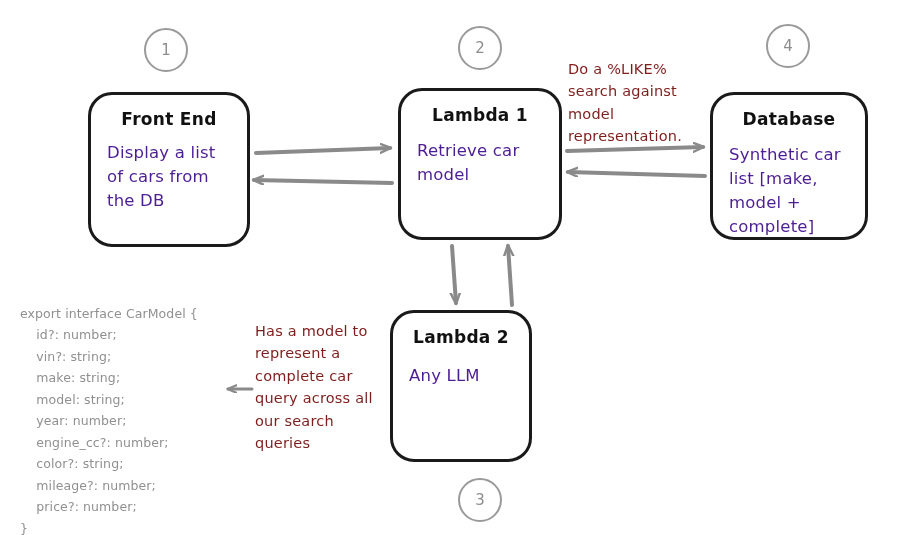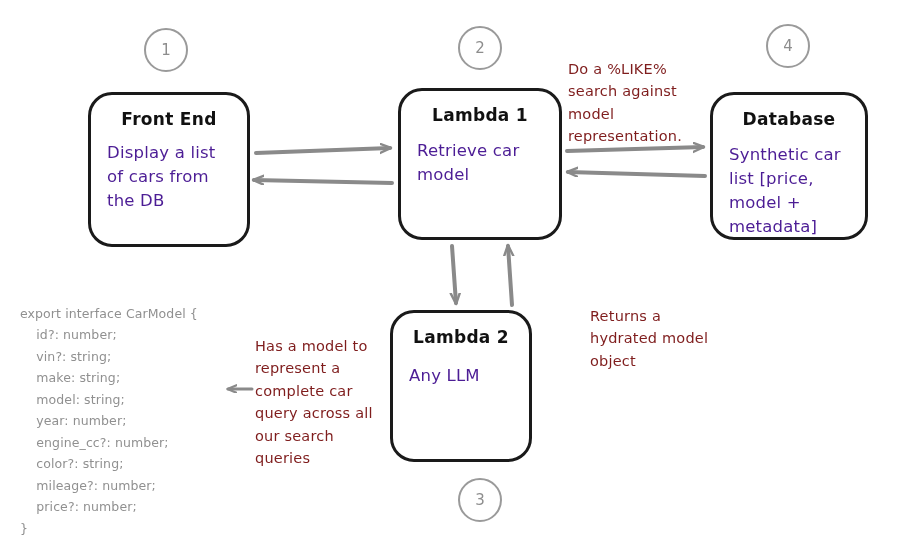--- a/index.html
+++ b/index.html
@@ -88,21 +88,21 @@
     position: absolute;
     font-family: "DejaVu Sans", sans-serif;
     font-size: 14.5px;
     line-height: 1.55;
     color: #7f1d1d;
     letter-spacing: 0.2px;
     white-space: pre-line;
   }
   #ann-like     { left: 568px; top: 58px;  width: 132px; }
   #ann-hydrated { left: 590px; top: 305px; width: 130px; }
-  #ann-hasmodel { left: 255px; top: 320px; width: 130px; margin-top: 15px; }
+  #ann-hasmodel { left: 255px; top: 320px; width: 130px; }
 
   
   #code-block {
     position: absolute;
     left: 20px;
     top: 290px;
     font-family: "DejaVu Sans", sans-serif;
     font-size: 12.5px;
     line-height: 1.72;
     color: #909090;
@@ -162,36 +162,35 @@
     <div class="node-body">Display a list of cars from the DB</div>
   </div>
 
   <div class="node" id="node-lambda1">
     <div class="node-title">Lambda 1</div>
     <div class="node-body">Retrieve car model</div>
   </div>
 
   <div class="node" id="node-database">
     <div class="node-title">Database</div>
-    <div class="node-body">Synthetic car list [price, model + metadata]</div>
+    <div class="node-body">Synthetic car list [make, model + complete]</div>
   </div>
 
   <div class="node" id="node-lambda2">
     <div class="node-title">Lambda 2</div>
     <div class="node-body">Any LLM</div>
   </div>
 
   <div class="step-circle" id="circle-1">1</div>
   <div class="step-circle" id="circle-2">2</div>
   <div class="step-circle" id="circle-3">3</div>
   <div class="step-circle" id="circle-4">4</div>
 
   <div class="annotation" id="ann-like">Do a %LIKE% search against model representation.</div>
 
-  <div class="annotation" id="ann-hydrated">Returns a hydrated model object</div>
 
   <div class="annotation" id="ann-hasmodel">Has a model to represent a complete car query across all our search queries</div>
 
   <pre id="code-block">export interface CarModel {
     id?: number;
     vin?: string;
     make: string;
     model: string;
     year: number;
     engine_cc?: number;

